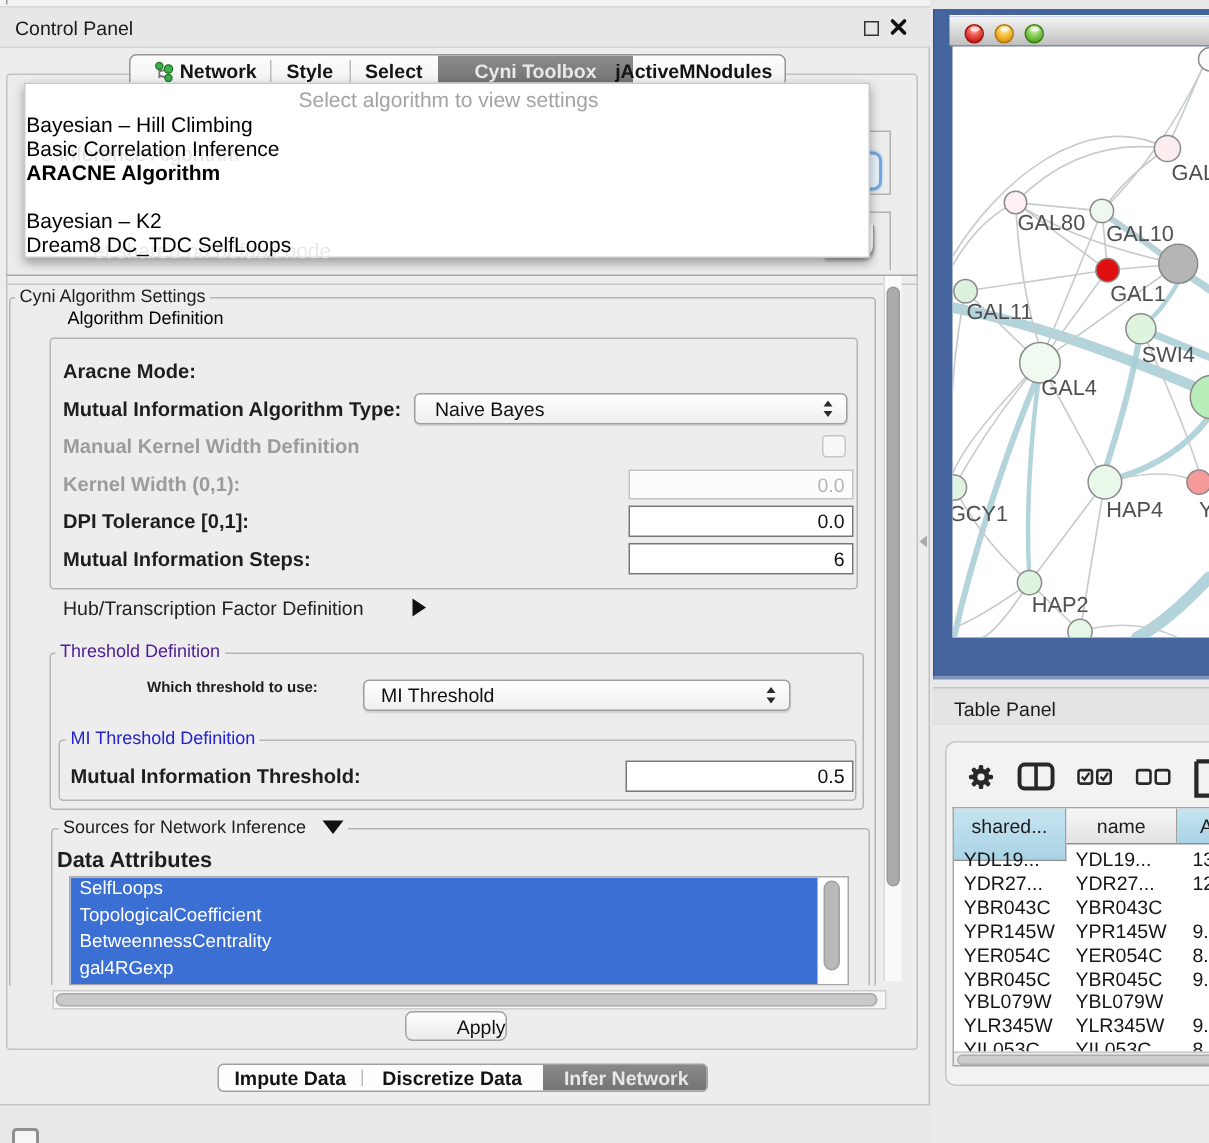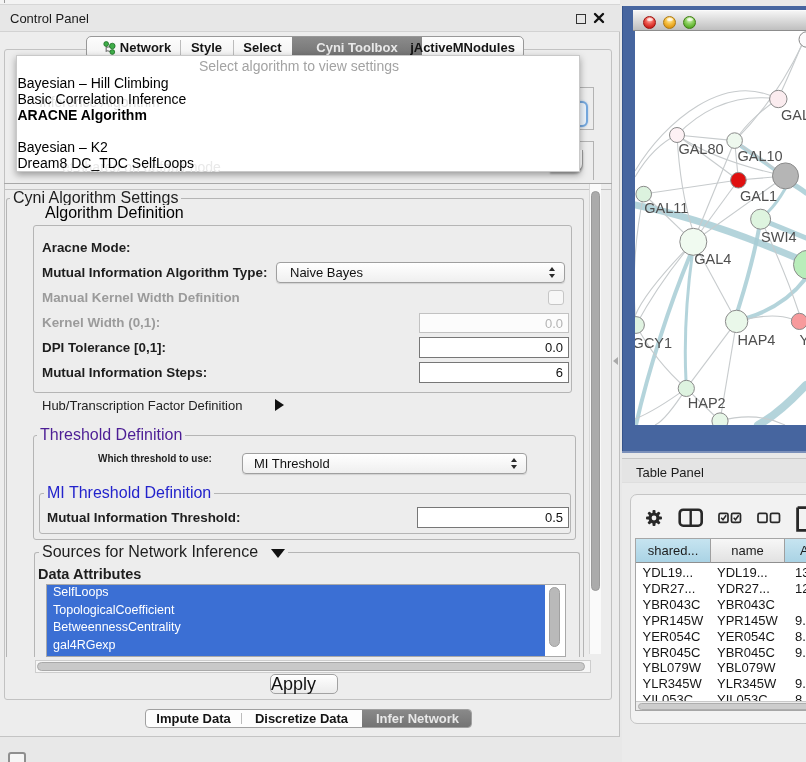--- a/index.html
+++ b/index.html
@@ -12,21 +12,21 @@
 padding-right:5px;color:#111;box-sizing:border-box;line-height:19px}
 .combo{position:absolute;box-sizing:border-box;border:1px solid #9f9f9f;border-radius:4px;
 background:linear-gradient(#ffffff,#efefef);font-size:13px;color:#111;white-space:nowrap;
 box-shadow:0 1px 1px rgba(0,0,0,0.12)}
 .car{position:absolute;right:9px;top:50%;width:0;height:0;margin-top:-6px;
 border-left:3.2px solid transparent;border-right:3.2px solid transparent;border-bottom:4.5px solid #2a2a2a}
 .car2{position:absolute;right:9px;top:50%;width:0;height:0;margin-top:1.5px;
 border-left:3.2px solid transparent;border-right:3.2px solid transparent;border-top:4.5px solid #2a2a2a}
 .grp{position:absolute;border:1px solid #b5b5b5;border-radius:3px;box-sizing:border-box}
 .gnb{border-bottom:none;border-radius:3px 3px 0 0}
-.gt{position:absolute;top:-8px;left:7px;background:#ededed;padding:0 3px;font-size:16px;
+.gt{position:absolute;top:-8px;left:7px;background:#ededed;padding:0 3px;font-size:12px;
 color:#1e1e1e;white-space:nowrap;line-height:15px}
 .seg{position:absolute;top:0;bottom:0;display:flex;align-items:center;justify-content:center;
 font-size:13px;font-weight:bold;color:#141414}
 .tick{position:absolute;width:1px;background:#bcbcbc;top:3px;bottom:3px}
 .item{position:absolute;left:7px;font-size:14px;color:#000;white-space:nowrap;line-height:16px}
 .ghost{position:absolute;font-size:14px;color:#e2e2e2;white-space:nowrap}
 .li{position:absolute;left:6px;font-size:12.5px;color:#fff;white-space:nowrap}
 .trow{position:absolute;font-size:13px;color:#161616;white-space:nowrap}
 </style></head>
 <body>
@@ -138,21 +138,21 @@
     <div class="item" style="top:83px;left:0.5px">Bayesian – K2</div>
     <div class="item" style="top:99px;left:0.5px">Dream8 DC_TDC SelfLoops</div>
   </div>
 
   <div class="abs" style="left:589px;top:184px;width:12px;height:470px;background:#fafafa;border-left:1px solid #d8d8d8;box-sizing:border-box"></div>
   <div class="abs" style="left:590.5px;top:191px;width:9px;height:400px;background:#ababab;border:1px solid #9a9a9a;border-radius:5px;box-sizing:border-box"></div>
 
   <div class="abs" style="left:35px;top:660px;width:556px;height:13px;background:#f6f6f6;border:1px solid #cdcdcd;box-sizing:border-box"></div>
   <div class="abs" style="left:37px;top:662px;width:548px;height:9px;background:#c9c9c9;border:1px solid #a9a9a9;border-radius:5px;box-sizing:border-box"></div>
 
-  <div class="abs" style="left:270px;top:674px;width:68px;height:20px;border:1px solid #a2a2a2;border-radius:5px;background:linear-gradient(#ffffff,#ebebeb);font-size:18px;color:#111;text-align:left;line-height:19px;box-sizing:border-box">Apply</div>
+  <div class="abs" style="left:270px;top:674px;width:68px;height:20px;border:1px solid #a2a2a2;border-radius:5px;background:linear-gradient(#ffffff,#ebebeb);font-size:13px;color:#111;text-align:right;line-height:19px;box-sizing:border-box">Apply</div>
 
   <div class="abs" style="left:145px;top:709px;width:327px;height:19px;border:1px solid #a0a0a0;border-radius:4px;background:#fdfdfd;box-sizing:border-box;overflow:hidden">
     <div class="seg" style="left:0;width:95px">Impute Data</div>
     <div class="tick" style="left:95px"></div>
     <div class="seg" style="left:95px;width:121px">Discretize Data</div>
     <div class="seg" style="left:216px;width:111px;background:linear-gradient(#898989,#747474);color:#e8e8e8">Infer Network</div>
   </div>
 </div>
 
 <div class="abs" style="left:622px;top:6px;width:184px;height:445px;background:#46659f;border-left:1px solid #35538a;box-sizing:border-box"></div>
@@ -290,21 +290,21 @@
 </svg>
 <svg class="abs" style="left:757px;top:512px" width="24" height="12" viewBox="0 0 24 12">
  <rect x="1" y="1.4" width="9" height="9" rx="1.5" fill="none" stroke="#282828" stroke-width="1.7"></rect>
  <rect x="13.5" y="1.4" width="9" height="9" rx="1.5" fill="none" stroke="#282828" stroke-width="1.7"></rect>
 </svg>
 <svg class="abs" style="left:796px;top:506px" width="10" height="26" viewBox="0 0 10 26">
  <path d="M1.6 1.6 L10 1.6 M1.6 1.6 L1.6 24.4 L10 24.4" fill="none" stroke="#282828" stroke-width="2.8"></path>
 </svg>
 
 <div class="abs" style="left:635px;top:538px;width:171px;height:172px;background:#fff;border-left:1px solid #a6a6a6;border-top:1px solid #a6a6a6;box-sizing:border-box;overflow:hidden">
-  <div class="abs" style="left:0;top:0;width:75px;height:24px;background:linear-gradient(#c6e4f0,#aad3e5);border-right:1px solid #9f9f9f;border-bottom:1px solid #8f8f8f;box-sizing:border-box;text-align:center;font-size:13px;color:#1c1c1c;line-height:23px">shared...</div>
+  <div class="abs" style="left:0;top:0;width:75px;height:35px;background:linear-gradient(#c6e4f0,#aad3e5);border-right:1px solid #9f9f9f;border-bottom:1px solid #8f8f8f;box-sizing:border-box;text-align:center;font-size:13px;color:#1c1c1c;line-height:23px">shared...</div>
   <div class="abs" style="left:75px;top:0;width:74px;height:24px;background:linear-gradient(#f7f7f7,#e2e2e2);border-right:1px solid #9f9f9f;border-bottom:1px solid #8f8f8f;box-sizing:border-box;text-align:center;font-size:13px;color:#1c1c1c;line-height:23px">name</div>
   <div class="abs" style="left:149px;top:0;width:22px;height:24px;background:linear-gradient(#c6e4f0,#aad3e5);border-bottom:1px solid #8f8f8f;box-sizing:border-box;font-size:13px;color:#1c1c1c;line-height:23px;padding-left:15px">A</div>
   <div class="trow" style="left:6.5px;top:26px">YDL19...</div>
     <div class="trow" style="left:81px;top:26px">YDL19...</div>
     <div class="trow" style="left:159px;top:26px">13</div>
   <div class="trow" style="left:6.5px;top:41.9px">YDR27...</div>
     <div class="trow" style="left:81px;top:41.9px">YDR27...</div>
     <div class="trow" style="left:159px;top:41.9px">12</div>
   <div class="trow" style="left:6.5px;top:57.8px">YBR043C</div>
     <div class="trow" style="left:81px;top:57.8px">YBR043C</div>

